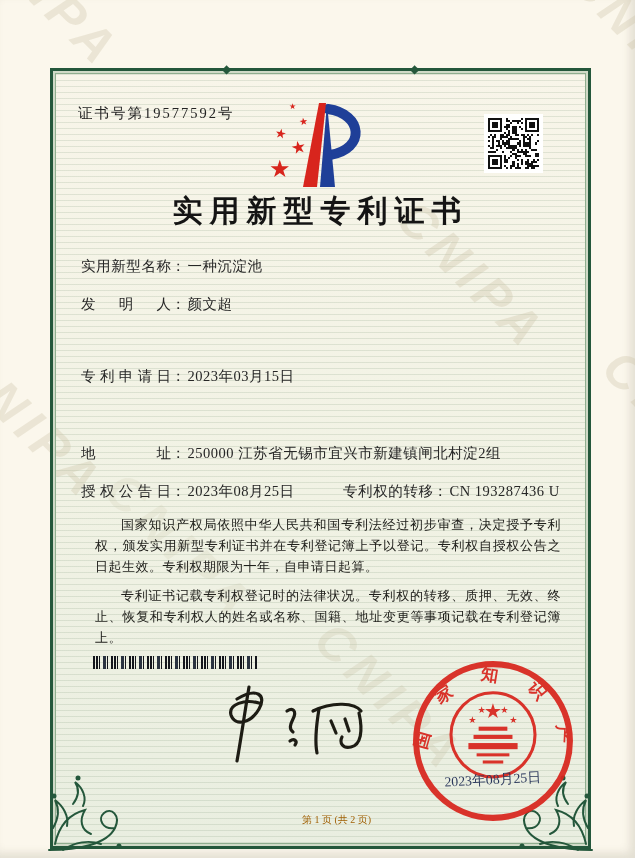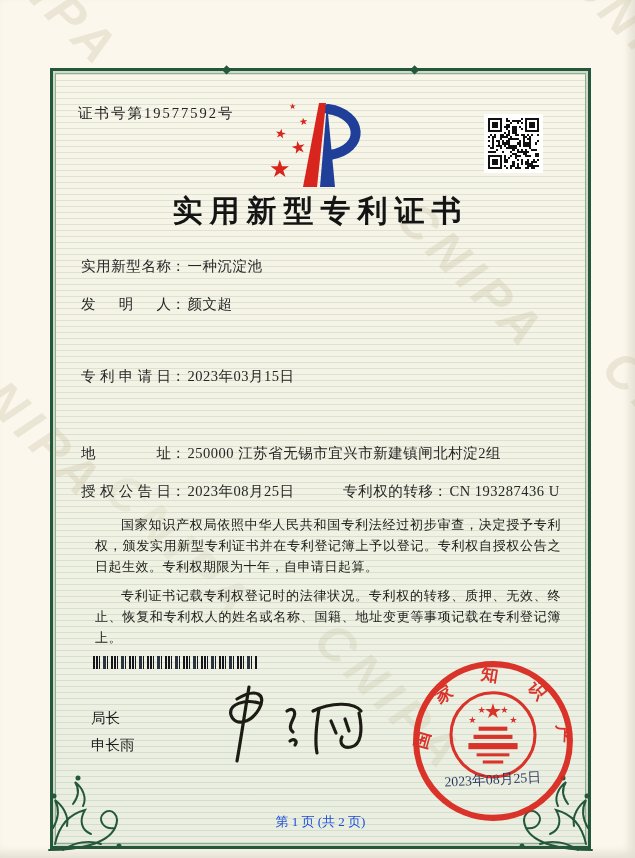--- a/index.html
+++ b/index.html
@@ -51,21 +51,21 @@
          line-height:21px;text-align:justify;letter-spacing:.5px;}
   .paras p{margin:0 0 8px 16px;text-indent:2em;}
   .barcode{position:absolute;left:40px;top:585px;width:164px;height:13px;background:
     repeating-linear-gradient(90deg,#14161c 0 2px,rgba(0,0,0,0) 2px 3px,#14161c 3px 5px,
       rgba(0,0,0,0) 5px 6px,#14161c 6px 7px,rgba(0,0,0,0) 7px 10px,#2a3340 10px 13px,
       rgba(0,0,0,0) 13px 14px,#14161c 14px 15px,rgba(0,0,0,0) 15px 18px);}
   .signer{position:absolute;left:38px;top:634px;font-family:"Liberation Sans","DejaVu Sans",sans-serif;
           font-size:14.5px;color:#1d1d1d;line-height:27px;}
   .signature{position:absolute;left:138px;top:606px;}
   .seal{position:absolute;left:358px;top:588px;width:164px;height:164px;opacity:.93;}
-  .footer{position:absolute;left:0;top:742px;width:100%;text-align:center;font-size:13px;color:#1d4ed8;}
+  .footer{position:absolute;left:0;top:742px;width:100%;text-align:center;font-size:10px;color:#a16207;padding-left:16px;}
 </style>
 </head>
 <body>
 
 <div class="page">
 
   <div class="frame-fill"></div>
 
   <div class="wm wm1">CNIPA</div>
   <div class="wm wm2">CNIPA</div>
@@ -345,24 +345,20 @@
       </span>
     </div>
 
     <div class="paras">
       <p>国家知识产权局依照中华人民共和国专利法经过初步审查，决定授予专利权，颁发实用新型专利证书并在专利登记簿上予以登记。专利权自授权公告之日起生效。专利权期限为十年，自申请日起算。</p>
       <p>专利证书记载专利权登记时的法律状况。专利权的转移、质押、无效、终止、恢复和专利权人的姓名或名称、国籍、地址变更等事项记载在专利登记簿上。</p>
     </div>
 
     <div class="barcode"></div>
 
-    <div class="signer">
-      <div>局长</div>
-      <div>申长雨</div>
-    </div>
 
     <svg class="signature" width="190" height="92" viewBox="0 0 190 92" fill="none" stroke="#1d1c14" stroke-width="3.2" stroke-linecap="round" stroke-linejoin="round">
       <path d="M46,22 C66,10 76,18 68,32 C60,46 44,50 40,38 C37,27 54,22 68,26"></path>
       <path d="M58,10 C54,34 50,62 46,84"></path>
       <path d="M96,34 C102,30 106,34 102,42 C99,48 98,52 102,55"></path>
       <path d="M99,64 C103,61 107,64 104,68"></path>
       <path d="M122,34 C142,24 164,26 170,34"></path>
       <path d="M128,32 C125,50 124,66 126,76"></path>
       <path d="M168,36 C172,54 170,68 160,70 C152,72 148,66 151,60"></path>
       <path d="M140,44 L145,56"></path>

